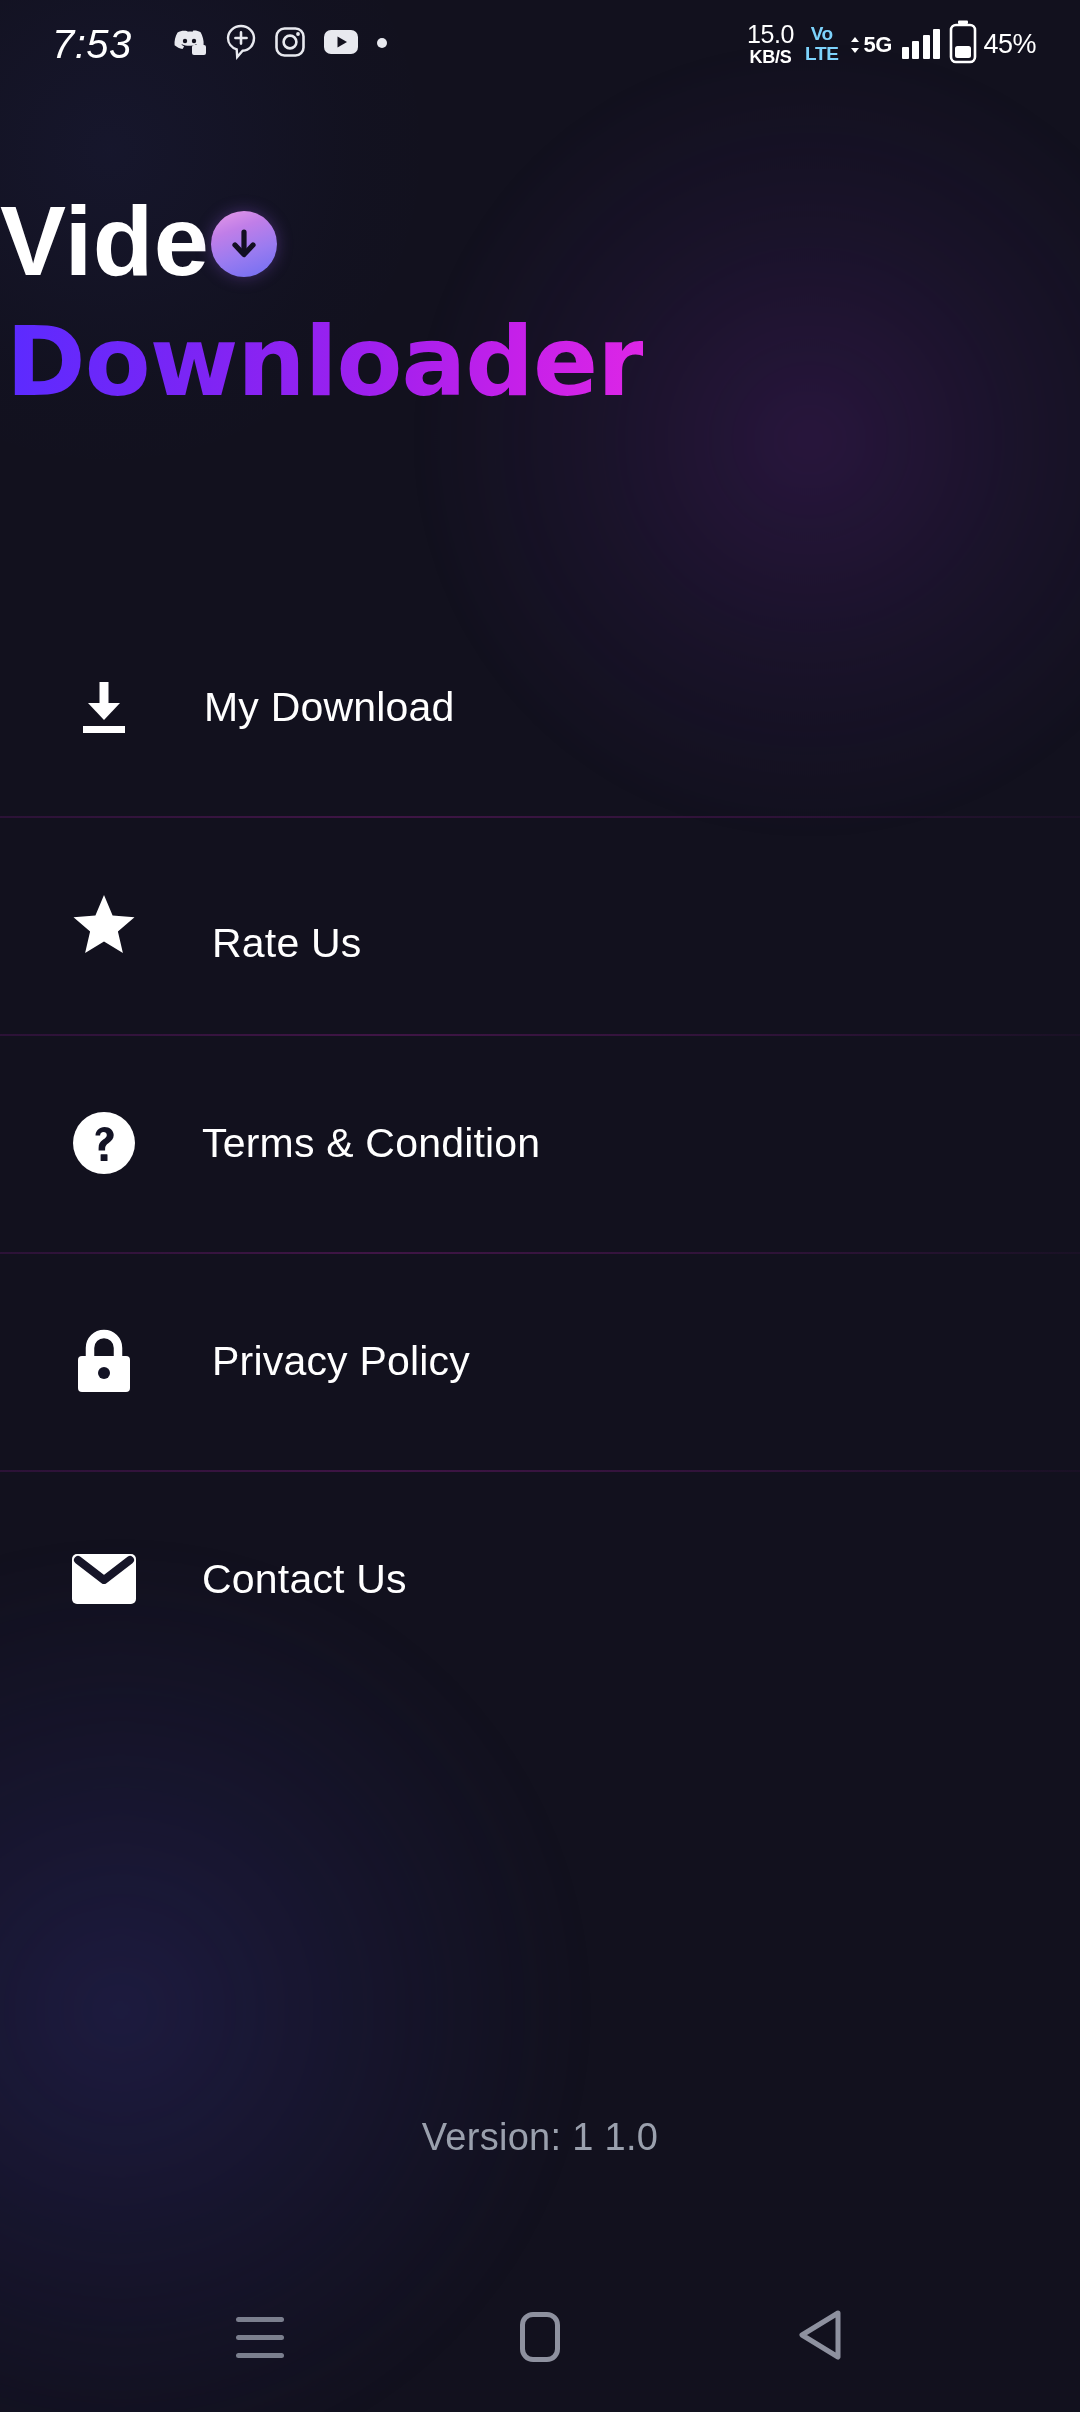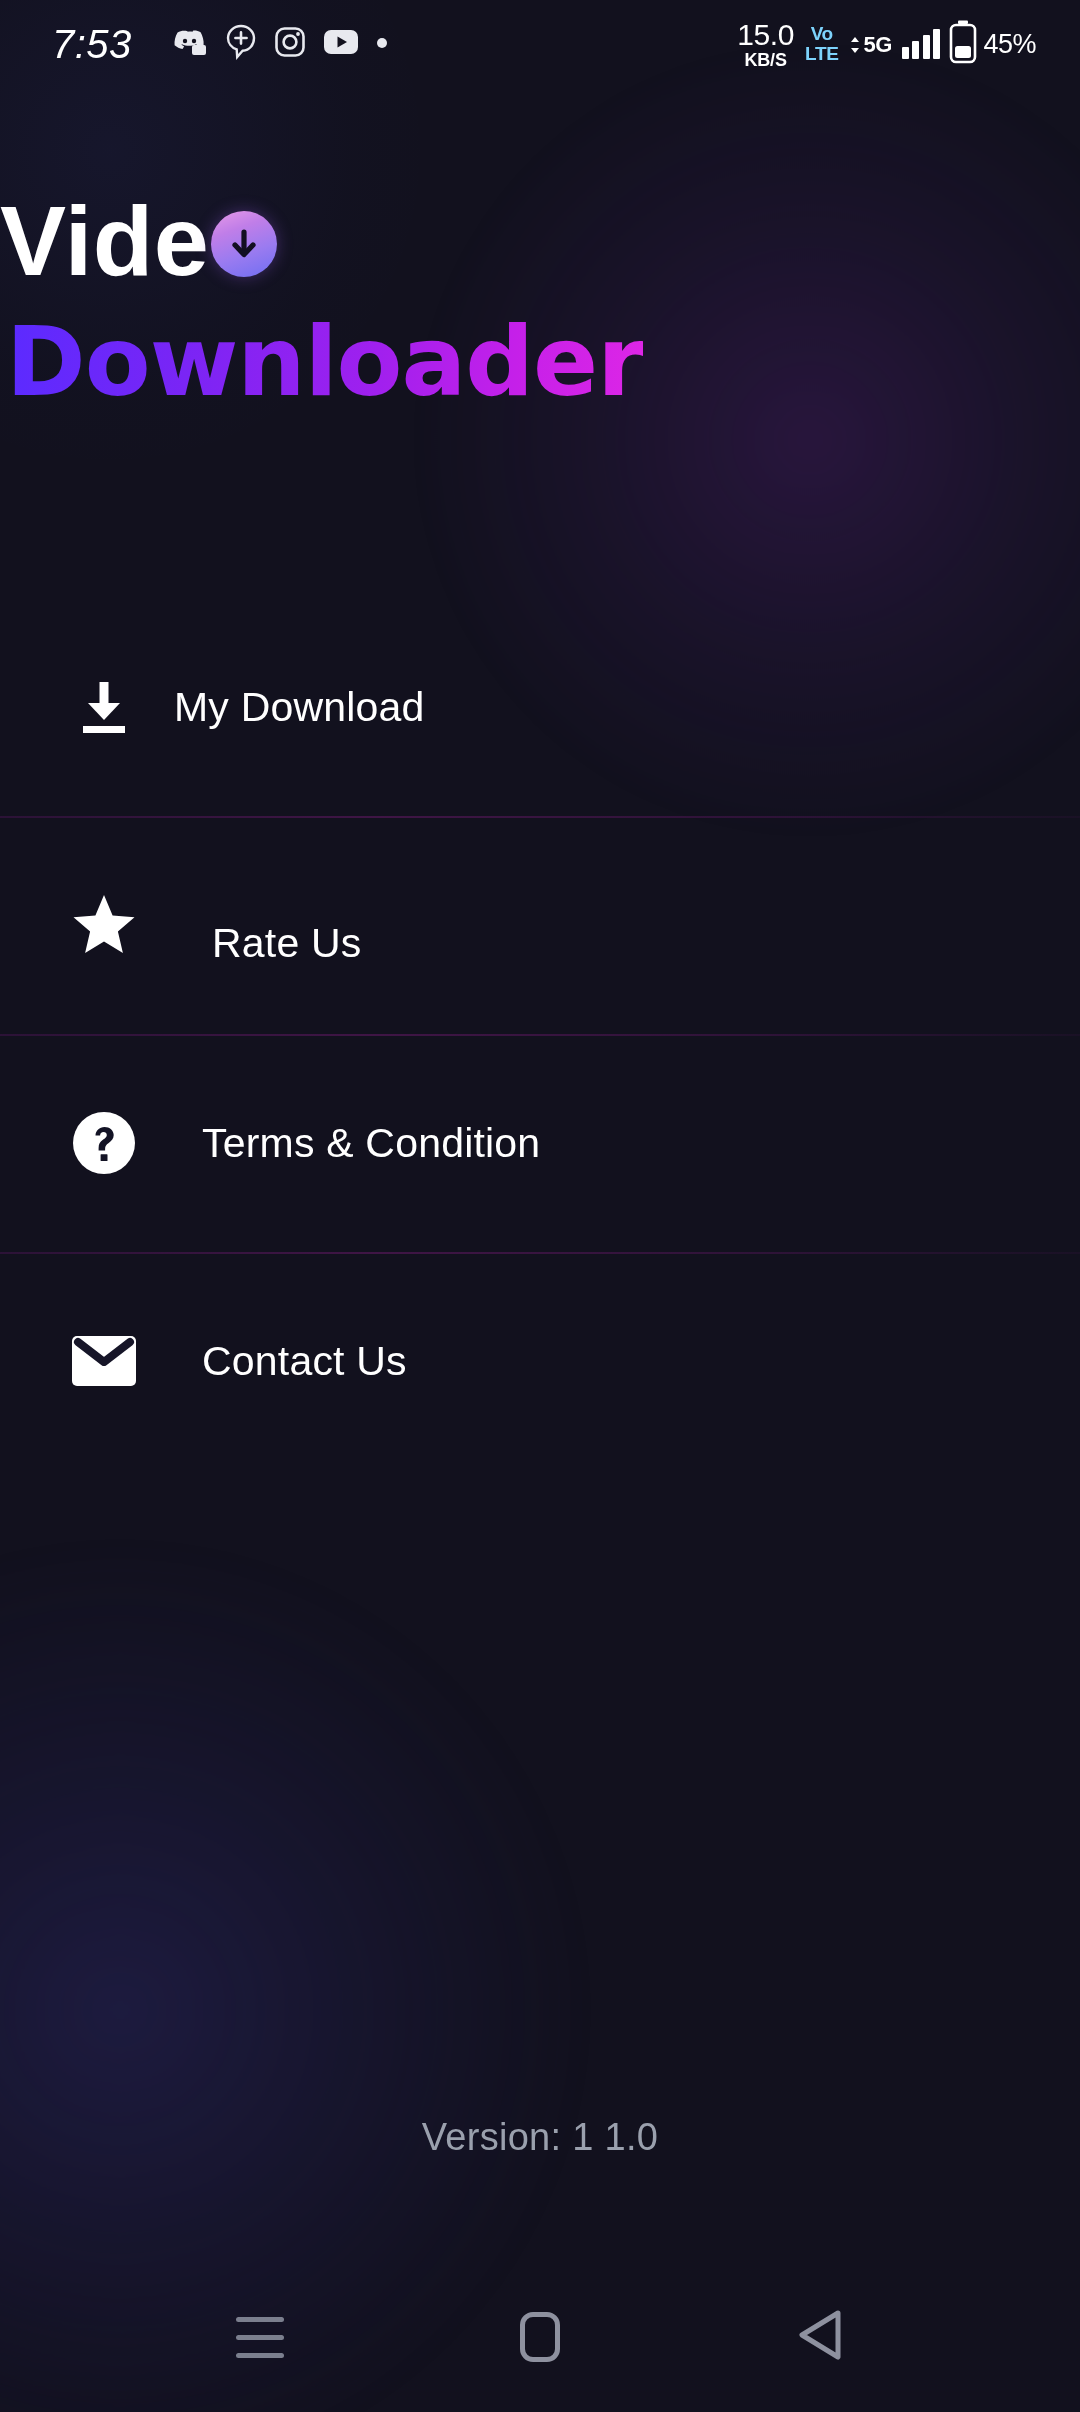--- a/index.html
+++ b/index.html
@@ -56,21 +56,21 @@
     font-style:italic;
   }
   .sb-icons{ display:flex; align-items:center; gap:17px; margin-left:42px; }
   .sb-ic{ display:block; }
 
   .sb-right{ display:flex; align-items:center; gap:0; }
   .netspeed{
     display:flex; flex-direction:column; align-items:center;
     line-height:1; color:#ffffff; margin-right:11px;
   }
-  .netspeed .ns-num{ font-size:30px; font-weight:500; letter-spacing:-0.4px; }
+  .netspeed .ns-num{ font-size:25px; font-weight:500; letter-spacing:-0.4px; }
   .netspeed .ns-unit{ font-size:18px; font-weight:600; margin-top:1px; letter-spacing:-0.2px;}
   .volte{
     display:flex; flex-direction:column; align-items:center;
     line-height:1.04; color:#7dd3fc; margin-right:9px; font-weight:700;
   }
   .volte span{ font-size:19px; letter-spacing:-0.3px; }
   .siggroup{ display:flex; align-items:flex-end; gap:10px; margin-right:8px;}
   .fiveg{
     display:flex; align-items:center; color:#fff; font-size:22px; font-weight:700;
     margin-bottom:1px; letter-spacing:-0.5px;
@@ -133,21 +133,21 @@
   }
   .menu-icon{
     width:72px; height:72px;
     display:flex; align-items:center; justify-content:center;
     flex:0 0 72px;
   }
   .menu-label{
     color:#ffffff; font-size:41px; font-weight:400;
     letter-spacing:0.2px;
   }
-  .row-mydownload .menu-label{ margin-left:34px; }
+  .row-mydownload .menu-label{ margin-left:64px; }
   .row-rateus .menu-label{ margin-left:72px;margin-top:36px; }
   .row-terms .menu-label{ margin-left:62px; }
   .row-privacy .menu-label{ margin-left:72px; }
   .row-contact .menu-label{ margin-left:62px; }
 
   
   .version{
     position:absolute; left:0; top:2116px; width:1080px;
     text-align:center;
     color:#9aa0ad; font-size:38px; font-weight:400;
@@ -305,20 +305,30 @@
       <span class="menu-icon">
         <svg width="64" height="64" viewBox="0 0 64 64">
           <circle cx="32" cy="32" r="31" fill="#ffffff"></circle>
           <path d="M23.5 24.5c0-5 4-8.6 9-8.6 5.2 0 9.2 3.4 9.2 8.2 0 3.8-2.1 5.8-5 7.8-2.7 1.9-3.6 3.1-3.6 6v1.6h-6.5v-2.3c0-4.3 1.4-6.4 4.6-8.7 2.5-1.8 3.6-2.8 3.6-4.6 0-1.8-1.4-3-3.3-3-2.1 0-3.4 1.4-3.4 3.6z" fill="#131325"></path>
           <rect x="28.6" y="43.2" width="6.9" height="6.9" rx="0.6" fill="#131325"></rect>
         </svg>
       </span>
       <span class="menu-label">Terms &amp; Condition</span>
     </div>
 
+    <div class="menu-row row-privacy">
+      <span class="menu-icon">
+        <svg width="58" height="66" viewBox="0 0 58 66">
+          <path d="M15 30 V20 a14 14 0 0 1 28 0 V30" fill="none" stroke="#ffffff" stroke-width="8.5" stroke-linecap="butt"></path>
+          <rect x="3" y="28" width="52" height="36" rx="4" fill="#ffffff"></rect>
+          <circle cx="29" cy="45" r="6" fill="#131325"></circle>
+        </svg>
+      </span>
+      <span class="menu-label">Privacy Policy</span>
+    </div>
 
     <div class="menu-row row-contact">
       <span class="menu-icon">
         <svg width="66" height="52" viewBox="0 0 66 52">
           <rect x="1" y="1" width="64" height="50" rx="5" fill="#ffffff"></rect>
           <path d="M7 7 L33 27 L59 7" fill="none" stroke="#161528" stroke-width="8" stroke-linejoin="round" stroke-linecap="round"></path>
         </svg>
       </span>
       <span class="menu-label">Contact Us</span>
     </div>

